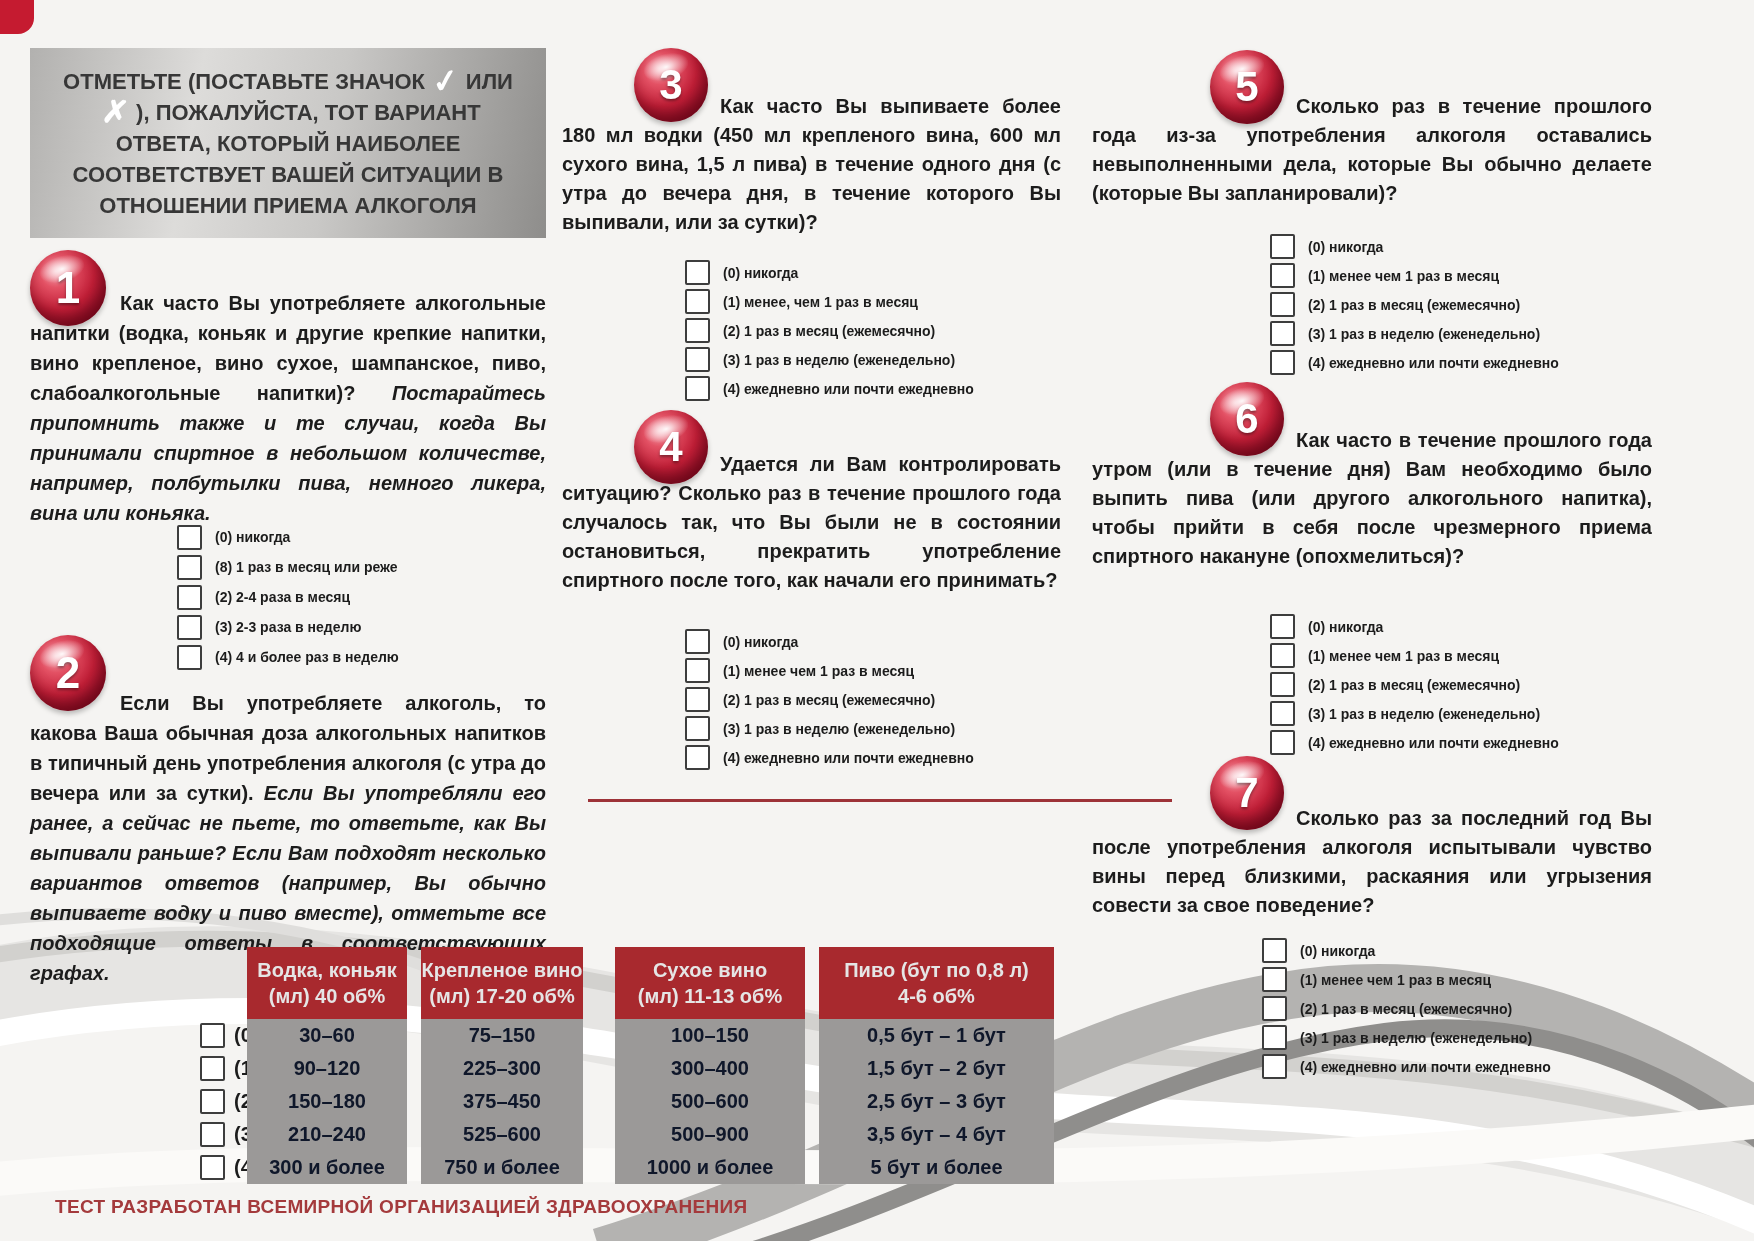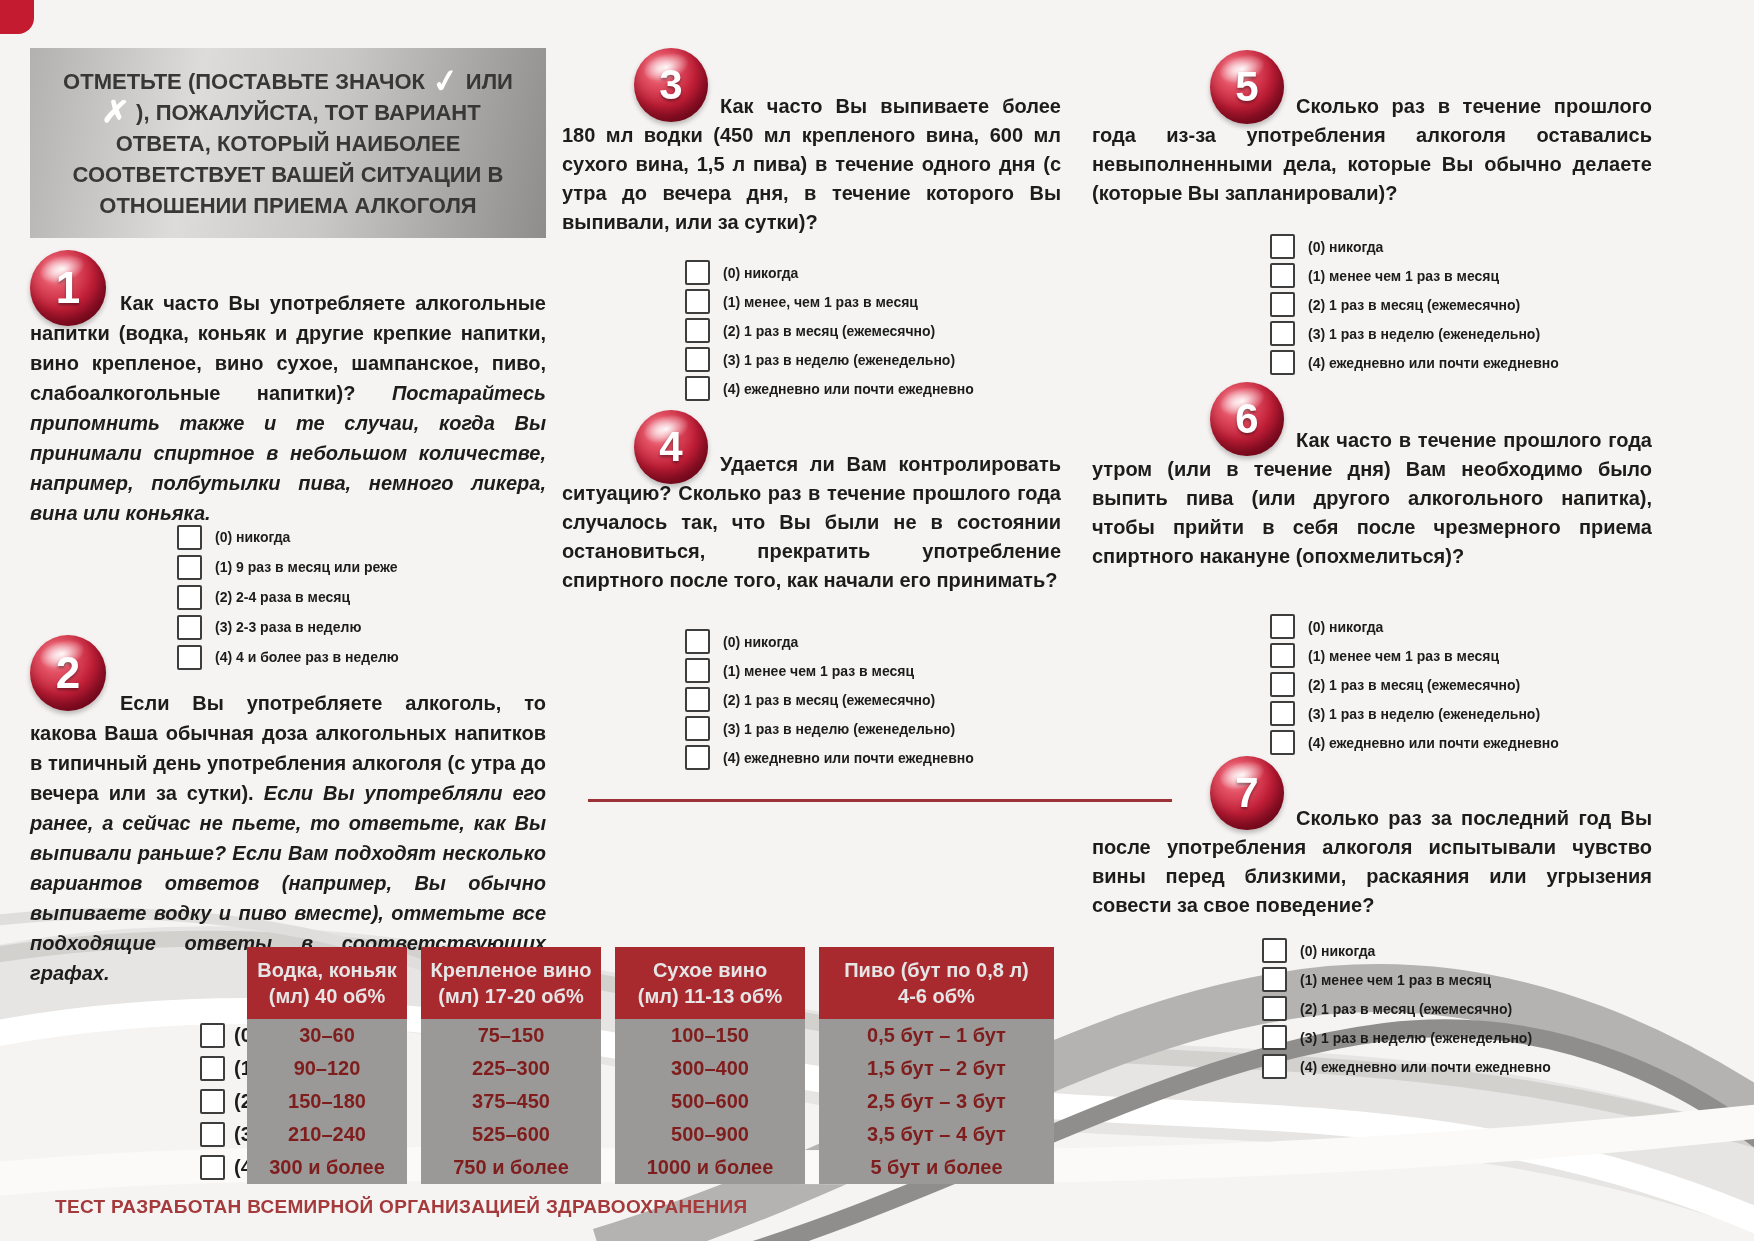--- a/index.html
+++ b/index.html
@@ -56,21 +56,21 @@
   .opts-30 .opt{height:30px;}
   .opts-29 .opt{height:29px;}
   .cb{width:21px;height:21px;border:2.5px solid #3d3d3d;background:#fff;border-radius:2px;flex:none;box-sizing:content-box;}
   .opt .ol{font-size:14px;font-weight:700;white-space:nowrap;}
 
   .divider{position:absolute;left:588px;top:799px;width:584px;height:3px;background:#9d3238;}
 
   .tcol{position:absolute;top:947px;}
   .th{background:#a8292e;color:#e5e5e5;font-weight:700;text-align:center;height:72px;
       display:flex;flex-direction:column;justify-content:center;line-height:26px;font-size:20px;}
-  .tb{background:#9b9998;color:#7f1d1d;font-weight:700;text-align:center;font-size:20px;}
+  .tb{background:#9b9998;color:#0f172a;font-weight:700;text-align:center;font-size:20px;}
   .tb div{height:33px;line-height:33px;white-space:nowrap;}
   .trows{position:absolute;left:200px;top:1019px;display:flex;flex-direction:column;}
   .trow{display:flex;align-items:center;gap:9px;height:33px;font-size:20px;font-weight:700;}
 
   .footer{position:absolute;left:55px;top:1196px;font-size:19px;font-weight:700;color:#a43a3c;letter-spacing:.3px;}
 </style>
 </head>
 <body>
 
 <div class="page">
@@ -101,21 +101,21 @@
         </div>
       <p><span>Как часто Вы употребляете алкогольные напитки (водка, коньяк и другие крепкие напитки, вино крепленое, вино сухое, шампанское, пиво, слабоалкогольные напитки)?</span> <span class="it">Постарайтесь припомнить также и те случаи, когда Вы принимали спиртное в небольшом количестве, например, полбутылки пива, немного ликера, вина или коньяка.</span></p>
     </div>
     <div class="opts opts-30" style="left:177px;top:522px;">
       <div class="opt">
           <span class="cb"></span>
           <span class="ol">(0) никогда</span>
         </div>
       <div class="opt">
           <span class="cb"></span>
-          <span class="ol">(1) 9 раз в месяц или реже</span>
+          <span class="ol">(8) 1 раз в месяц или реже</span>
         </div>
       <div class="opt">
           <span class="cb"></span>
           <span class="ol">(2) 2-4 раза в месяц</span>
         </div>
       <div class="opt">
           <span class="cb"></span>
           <span class="ol">(3) 2-3 раза в неделю</span>
         </div>
       <div class="opt">
@@ -160,21 +160,21 @@
           <span>(мл) 40 об%</span>
         </div>
       <div class="tb">
         <div>30–60</div>
           <div>90–120</div>
           <div>150–180</div>
           <div>210–240</div>
           <div>300 и более</div>
       </div>
     </div>
-    <div class="tcol" style="left:421px;width:180px;">
+    <div class="tcol" style="left:421px;width:162px;">
       <div class="th">
           <span>Крепленое вино</span>
           <span>(мл) 17-20 об%</span>
         </div>
       <div class="tb">
         <div>75–150</div>
           <div>225–300</div>
           <div>375–450</div>
           <div>525–600</div>
           <div>750 и более</div>

